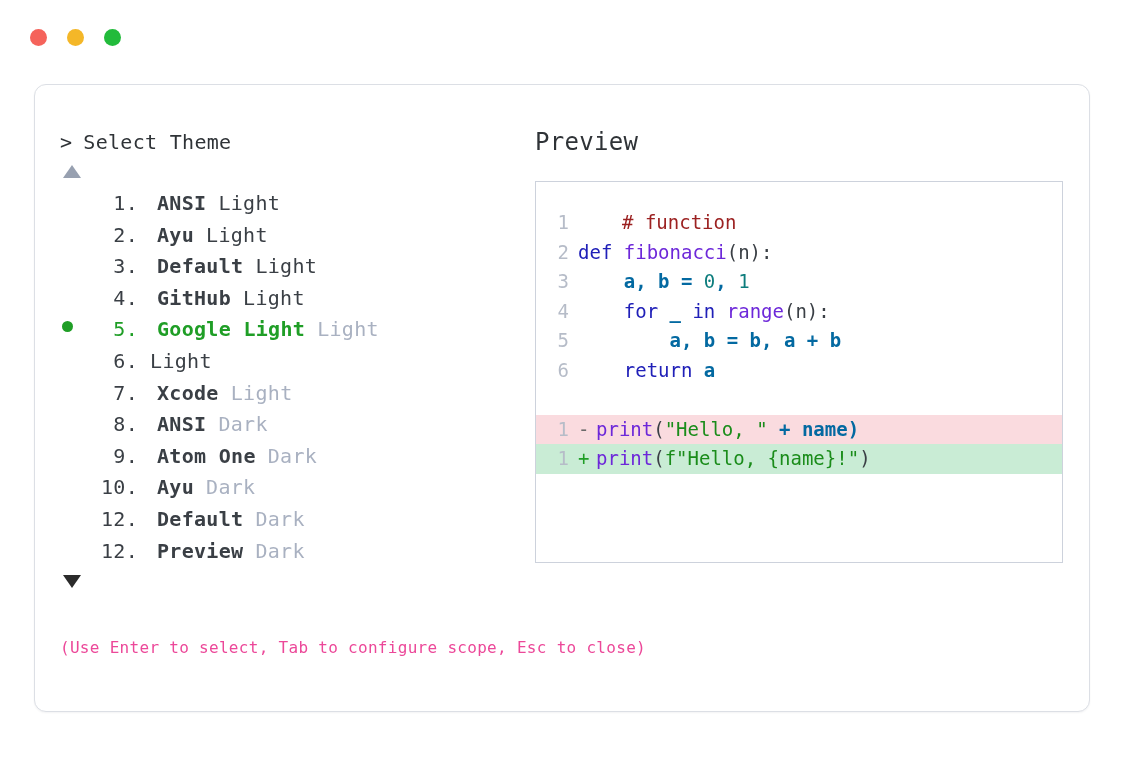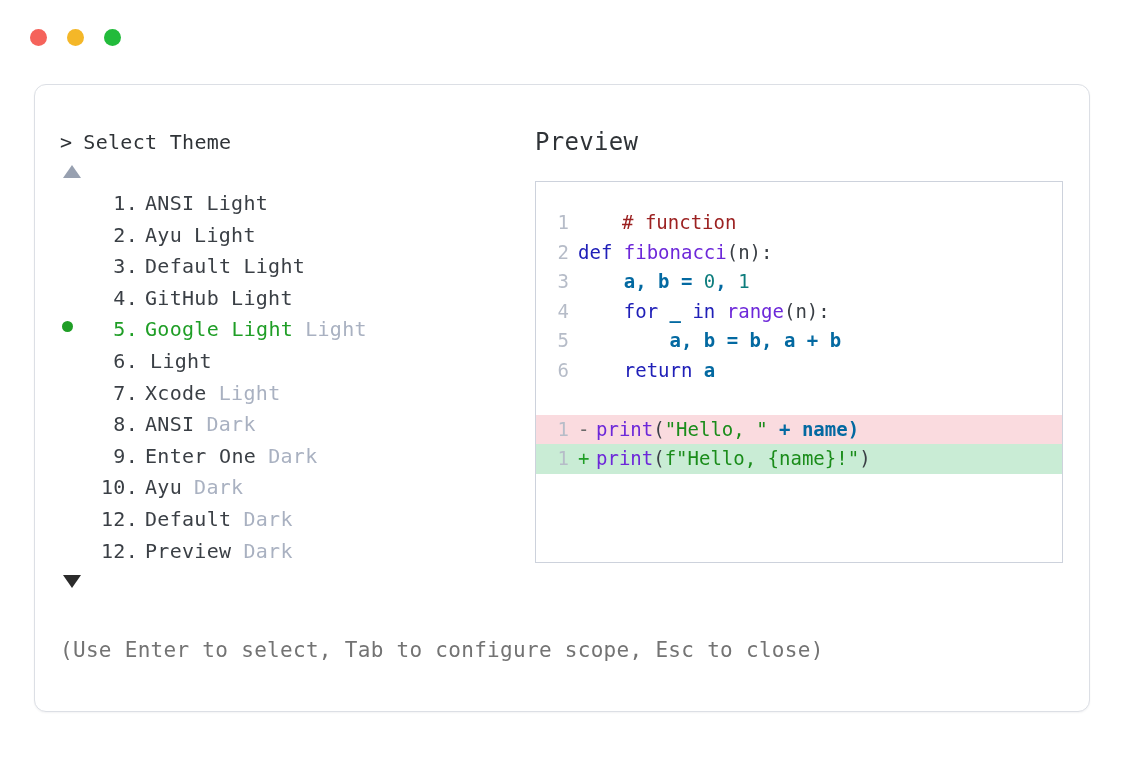--- a/index.html
+++ b/index.html
@@ -129,36 +129,36 @@
     margin-left: 2px;
     position: relative;
     top: -4px;
   }
   .idx {
     width: 52px;
     flex: 0 0 52px;
     text-align: right;
     letter-spacing: 0.3px;
   }
-  .nm { margin-left: 7px; letter-spacing: 0.3px; }
+  .nm { margin-left: 19px; letter-spacing: 0.3px; font-weight: bold; }
   .variant { letter-spacing: 0.3px; }
 
   .row-selected .idx,
   .row-selected .nm { color: #1f9e26; }
   .variant-light-strong { color: #3a3f45; }
   .variant-muted { color: #a9b1c1; }
 
   
   .hint {
     position: absolute;
     left: 25px;
     top: 553px;
-    font-size: 21px;
-    letter-spacing: 0.3px;
-    color: #737373;
+    font-size: 16px;
+    letter-spacing: 0.3px;
+    color: #ec4899;
     white-space: pre;
   }
 
   
   .right-col {
     position: absolute;
     left: 500px;
     top: 44px;
     width: 530px;
   }
@@ -239,21 +239,21 @@
 
         <div class="theme-list" id="theme-list">
             <div class="theme-row"><span class="bullet-cell"></span><span class="idx"> 1.</span><span class="nm">ANSI</span><span> </span><span class="variant variant-light-strong">Light</span></div>
             <div class="theme-row"><span class="bullet-cell"></span><span class="idx"> 2.</span><span class="nm">Ayu</span><span> </span><span class="variant variant-light-strong">Light</span></div>
             <div class="theme-row"><span class="bullet-cell"></span><span class="idx"> 3.</span><span class="nm">Default</span><span> </span><span class="variant variant-light-strong">Light</span></div>
             <div class="theme-row"><span class="bullet-cell"></span><span class="idx"> 4.</span><span class="nm">GitHub</span><span> </span><span class="variant variant-light-strong">Light</span></div>
             <div class="theme-row row-selected"><span class="bullet-cell"><span class="bullet"></span></span><span class="idx"> 5.</span><span class="nm">Google Light</span><span> </span><span class="variant variant-muted">Light</span></div>
             <div class="theme-row"><span class="bullet-cell"></span><span class="idx"> 6.</span><span> </span><span class="variant variant-light-strong">Light</span></div>
             <div class="theme-row"><span class="bullet-cell"></span><span class="idx"> 7.</span><span class="nm">Xcode</span><span> </span><span class="variant variant-muted">Light</span></div>
             <div class="theme-row"><span class="bullet-cell"></span><span class="idx"> 8.</span><span class="nm">ANSI</span><span> </span><span class="variant variant-muted">Dark</span></div>
-            <div class="theme-row"><span class="bullet-cell"></span><span class="idx"> 9.</span><span class="nm">Enter One</span><span> </span><span class="variant variant-muted">Dark</span></div>
+            <div class="theme-row"><span class="bullet-cell"></span><span class="idx"> 9.</span><span class="nm">Atom One</span><span> </span><span class="variant variant-muted">Dark</span></div>
             <div class="theme-row"><span class="bullet-cell"></span><span class="idx">10.</span><span class="nm">Ayu</span><span> </span><span class="variant variant-muted">Dark</span></div>
             <div class="theme-row"><span class="bullet-cell"></span><span class="idx">12.</span><span class="nm">Default</span><span> </span><span class="variant variant-muted">Dark</span></div>
             <div class="theme-row"><span class="bullet-cell"></span><span class="idx">12.</span><span class="nm">Preview</span><span> </span><span class="variant variant-muted">Dark</span></div>
           </div>
 
         <div class="arrow-down"></div>
       </div>
 
       <div class="hint">(Use Enter to select, Tab to configure scope, Esc to close)</div>
 

